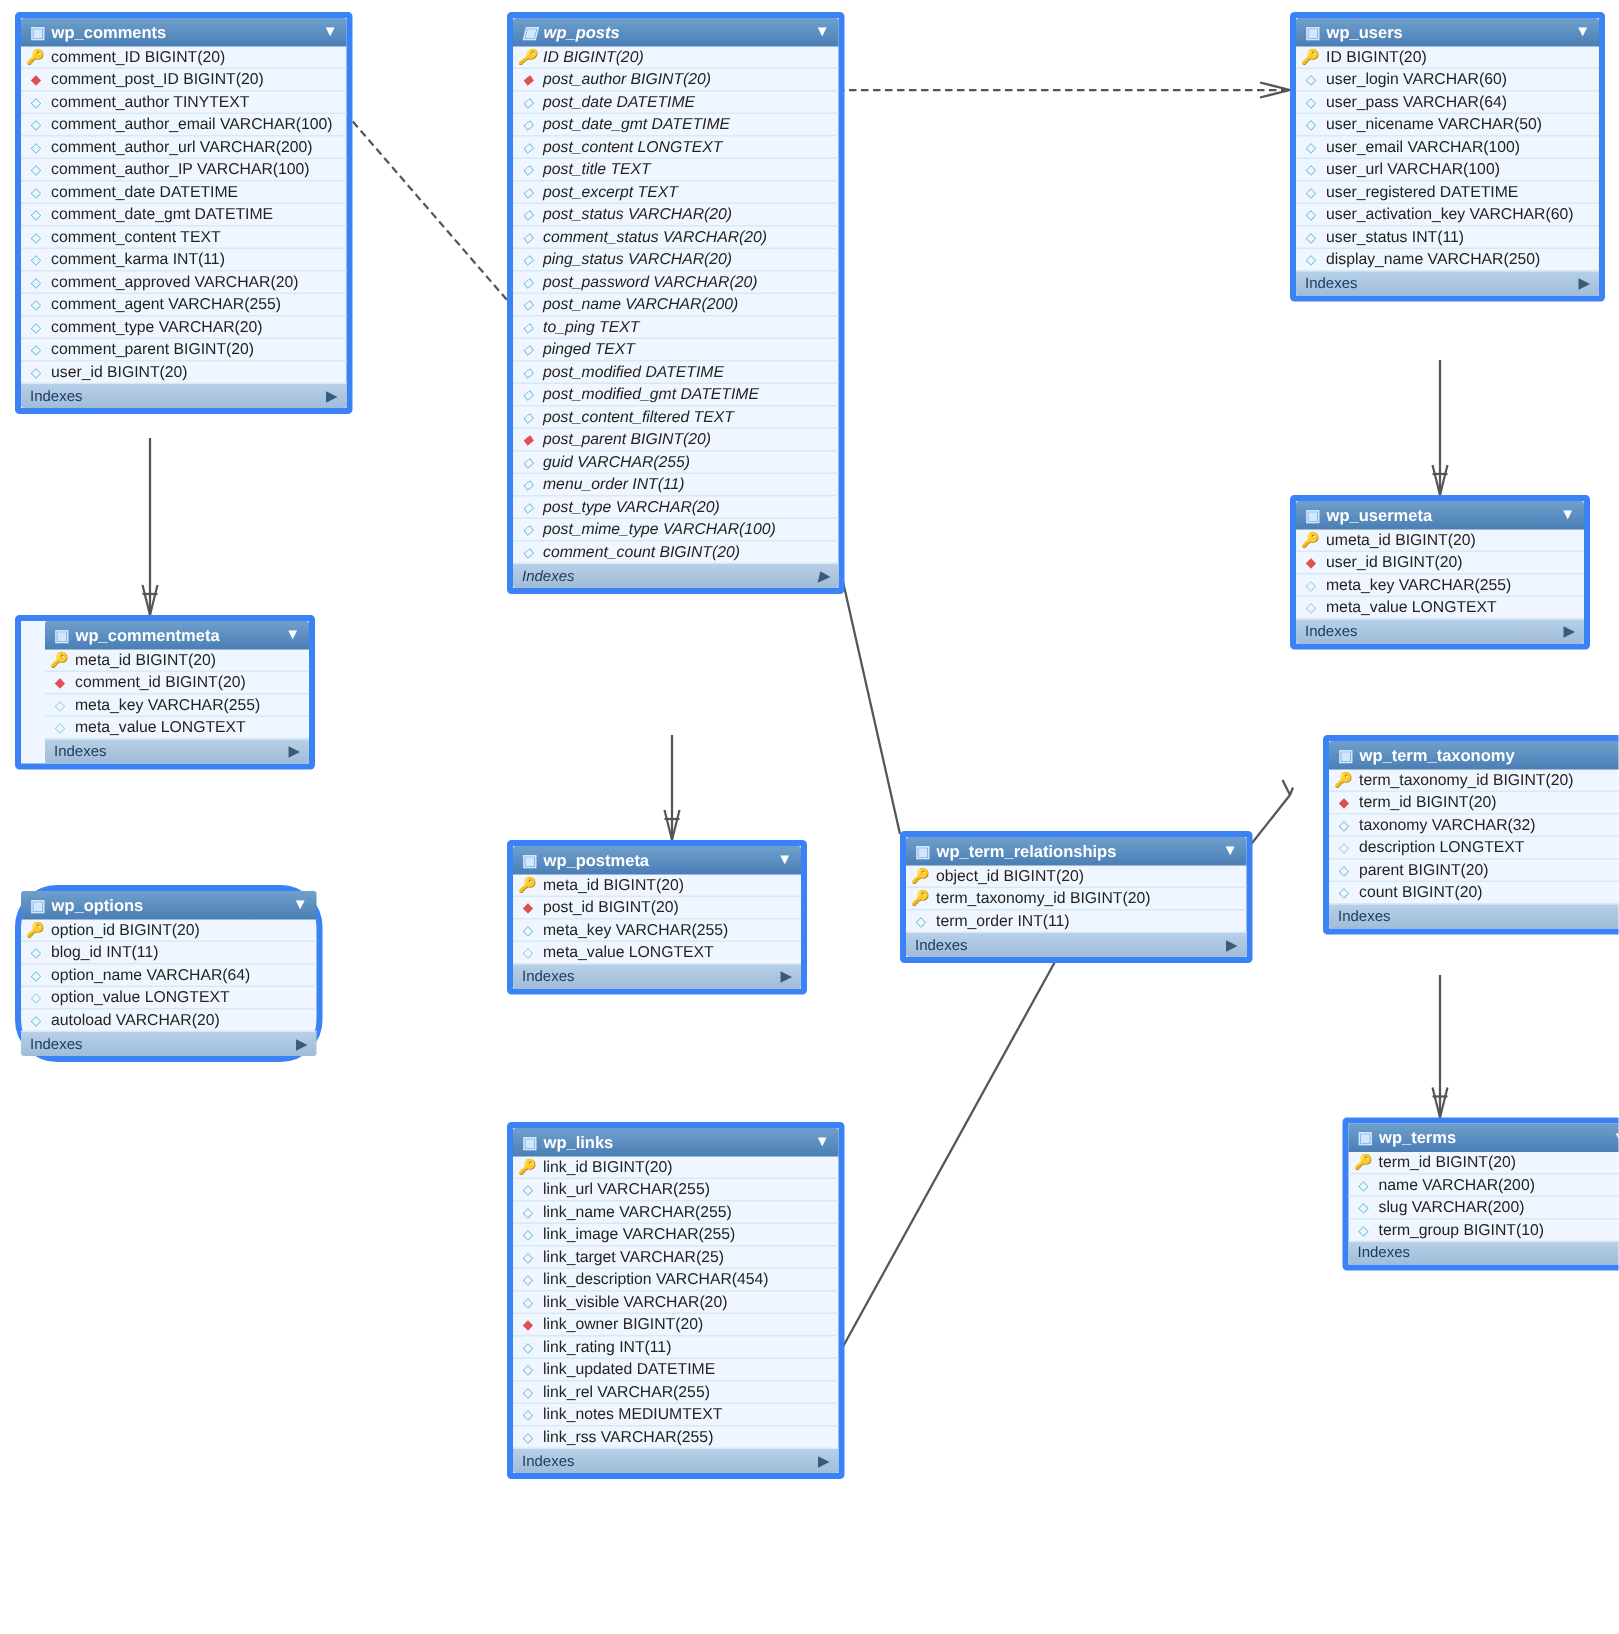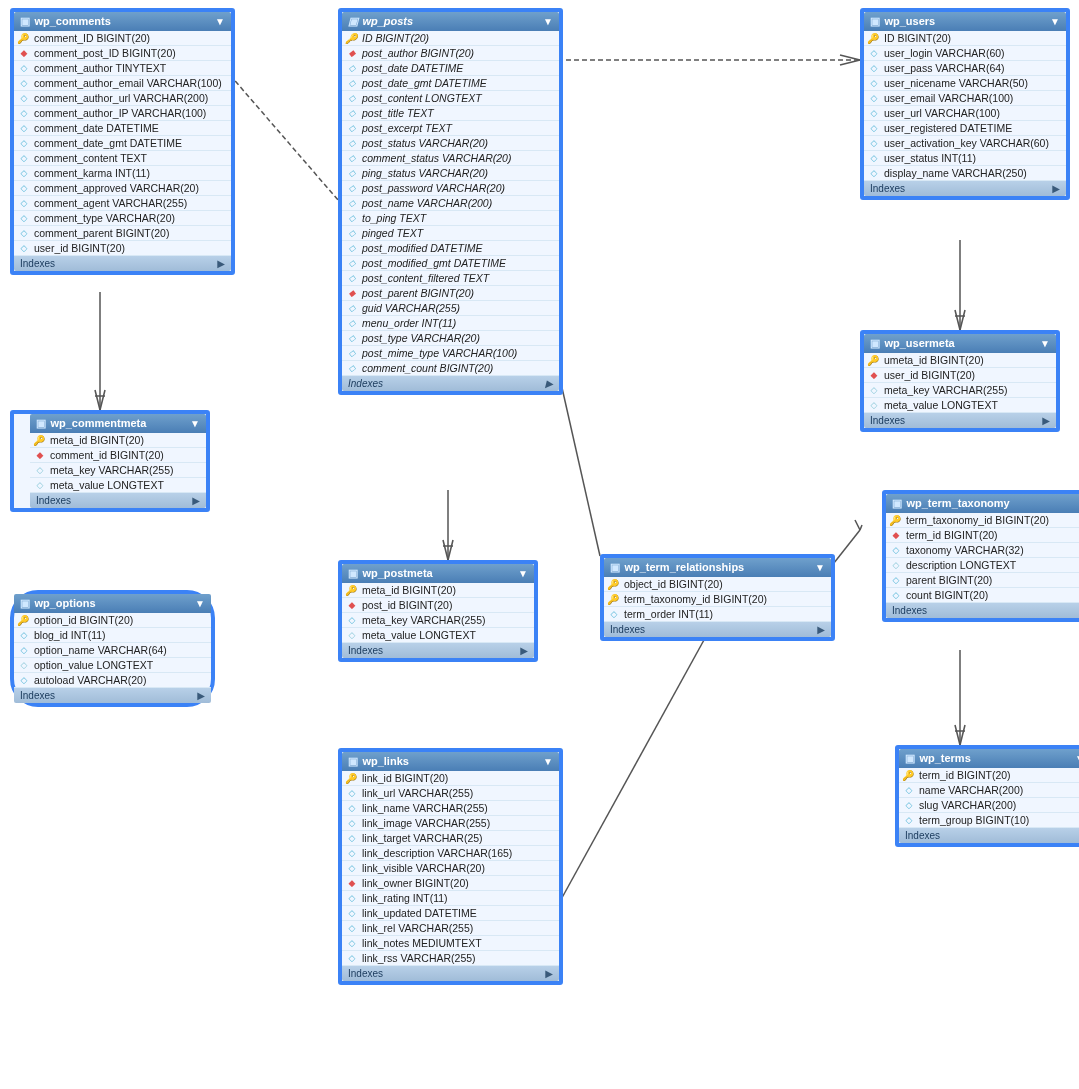--- a/index.html
+++ b/index.html
@@ -573,21 +573,21 @@
     <div class="table-row">
         <span class="field-icon icon-diamond">◇</span>
         <span>link_image VARCHAR(255)</span>
       </div>
     <div class="table-row">
         <span class="field-icon icon-diamond">◇</span>
         <span>link_target VARCHAR(25)</span>
       </div>
     <div class="table-row">
         <span class="field-icon icon-diamond">◇</span>
-        <span>link_description VARCHAR(165)</span>
+        <span>link_description VARCHAR(454)</span>
       </div>
     <div class="table-row">
         <span class="field-icon icon-diamond">◇</span>
         <span>link_visible VARCHAR(20)</span>
       </div>
     <div class="table-row">
         <span class="field-icon icon-fk">◆</span>
         <span>link_owner BIGINT(20)</span>
       </div>
     <div class="table-row">

